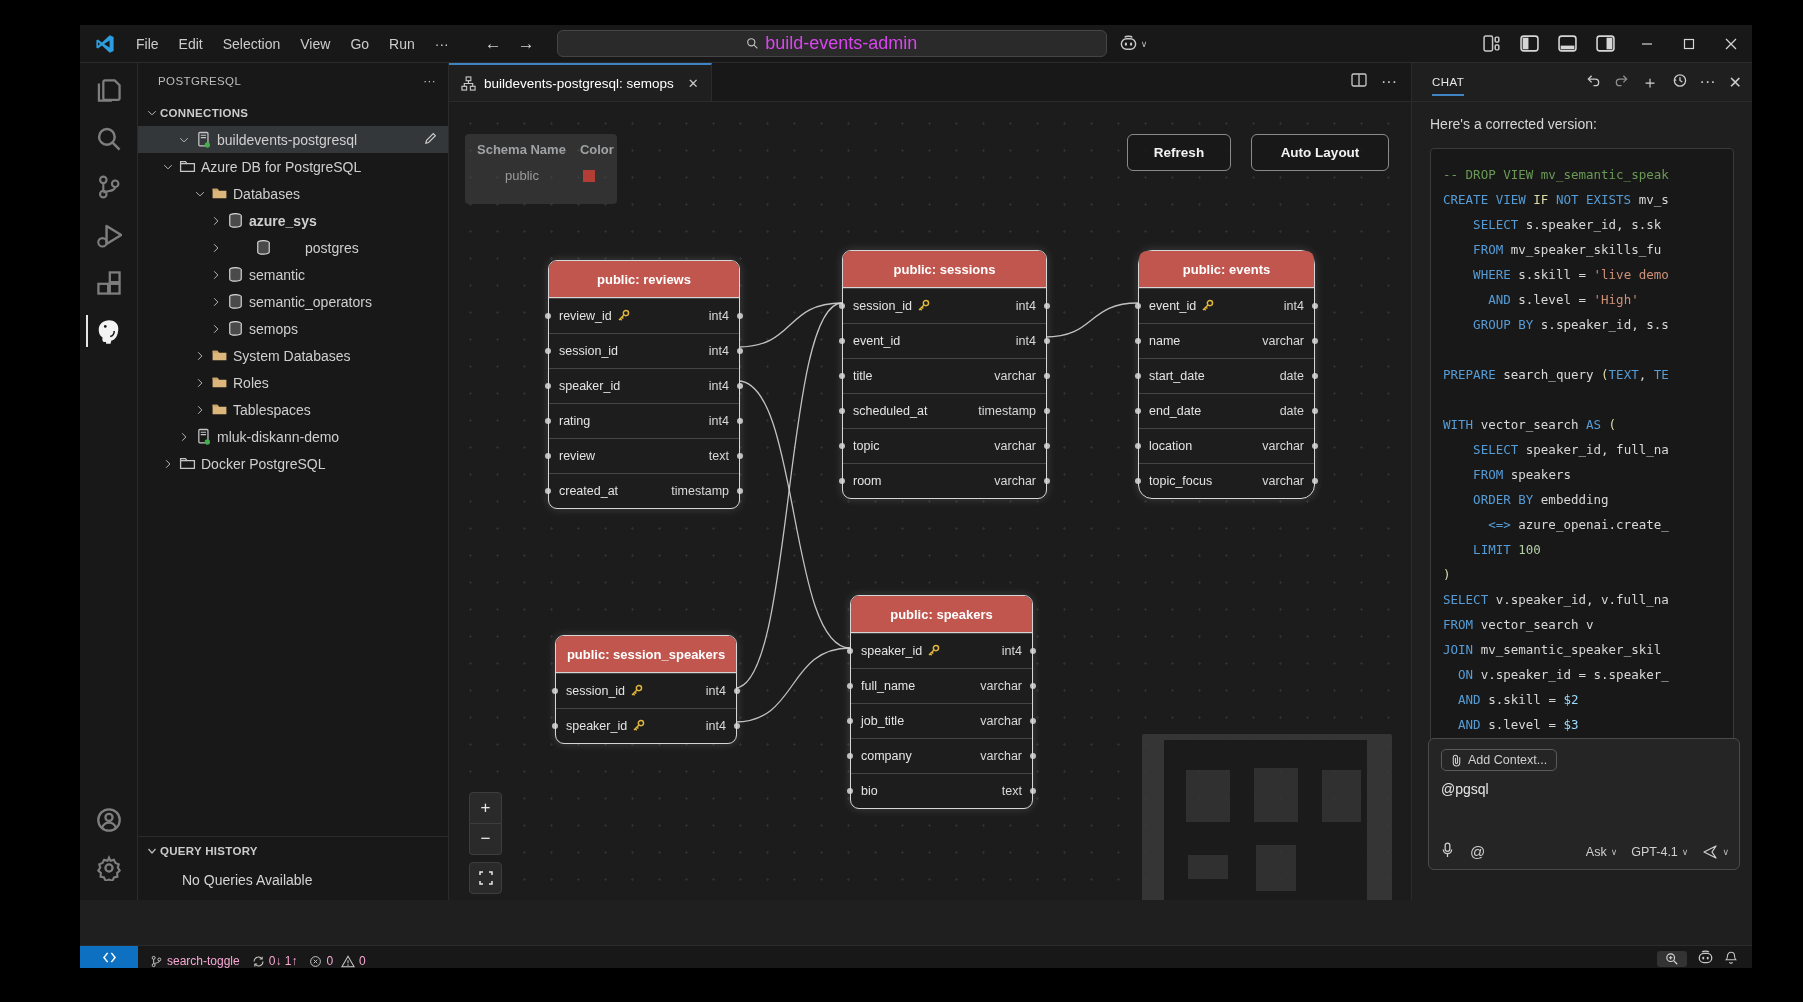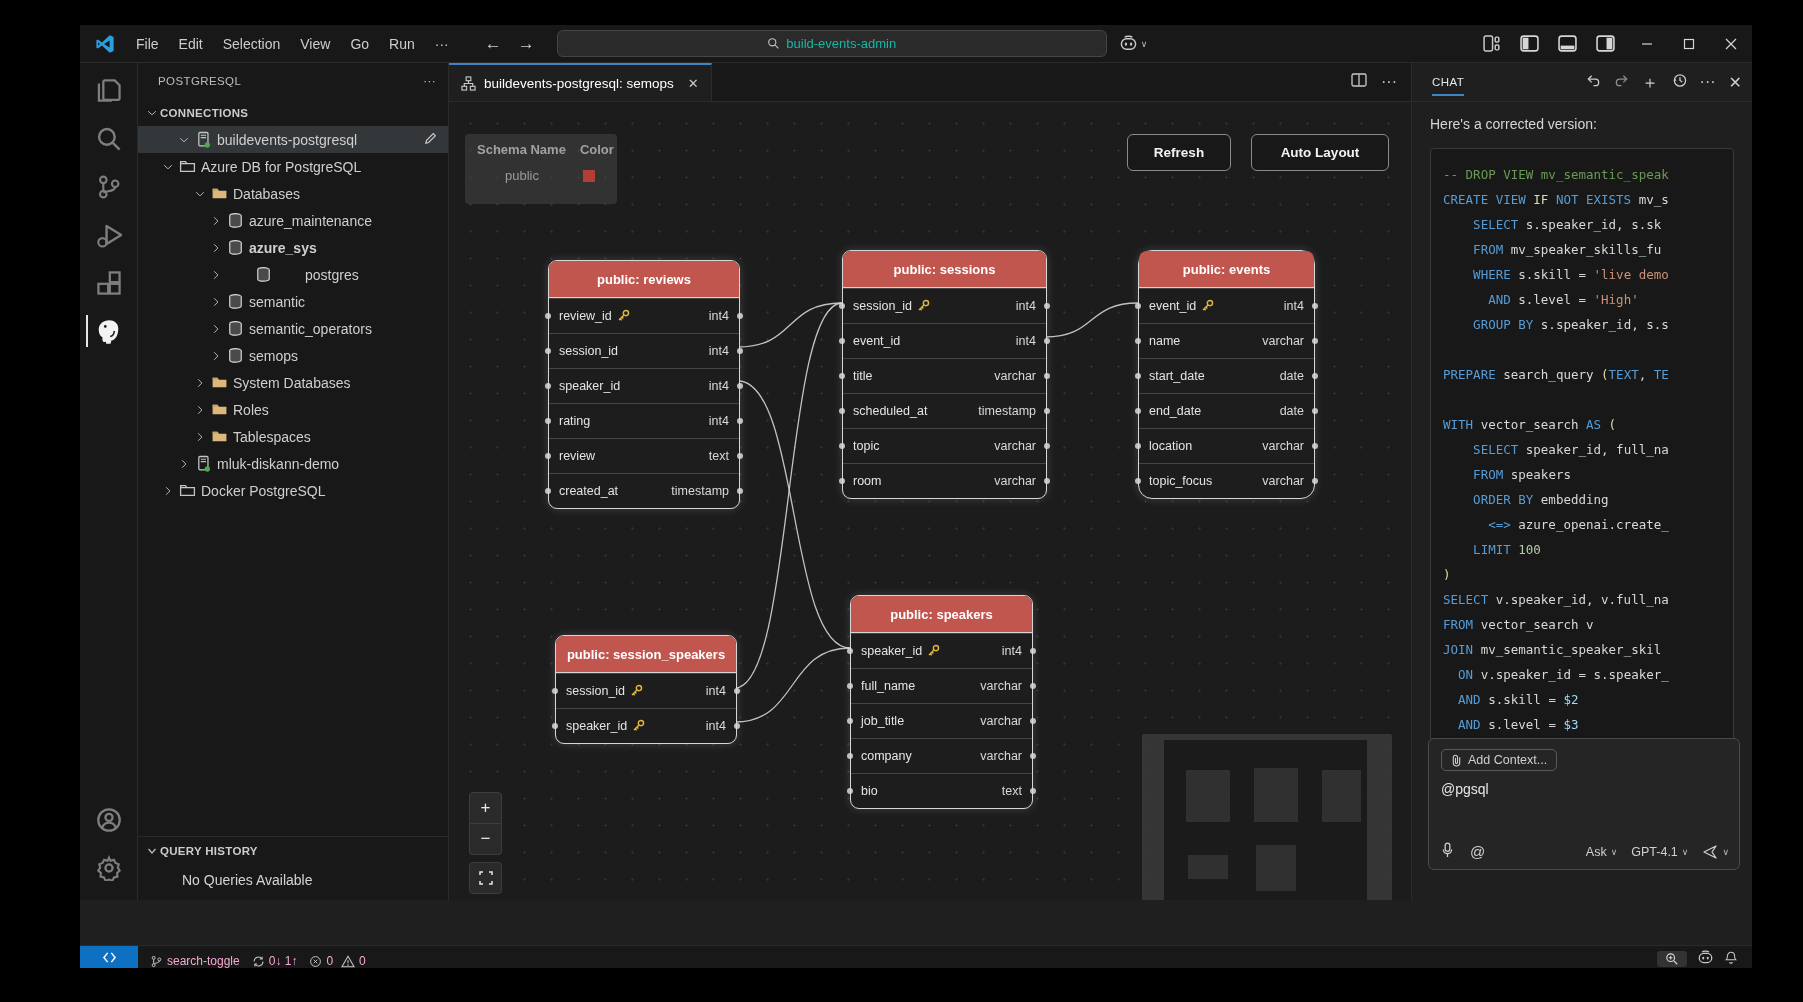--- a/index.html
+++ b/index.html
@@ -5,21 +5,21 @@
   html,body{margin:0;padding:0;background:#000;width:1803px;height:1002px;overflow:hidden;
     font-family:"Liberation Sans",sans-serif;-webkit-font-smoothing:antialiased;}
   .window{position:absolute;left:80px;top:25px;width:1672px;height:943px;background:#1f1f1f;
     display:flex;flex-direction:column;overflow:hidden;}
   
   .titlebar{height:37px;background:#181818;display:flex;align-items:center;border-bottom:1px solid #2b2b2b;flex:0 0 auto;}
   .vscode-logo{width:22px;height:22px;margin:0 10px 0 14px;}
   .menu-item{color:#cccccc;font-size:14px;padding:0 10px;height:26px;line-height:26px;border-radius:5px;cursor:default;}
   .nav-arrows{display:flex;align-items:center;margin-left:26px;color:#cfcfcf;font-size:17px;gap:16px;}
   .searchbox{margin-left:22px;width:548px;height:25px;background:#2a2a2a;border:1px solid #454545;border-radius:6px;
-    display:flex;align-items:center;justify-content:center;color:#14b8a6;font-size:13px;gap:6px;}
+    display:flex;align-items:center;justify-content:center;color:#d946ef;font-size:18px;gap:6px;}
   .copilot-wrap{display:flex;align-items:center;gap:3px;margin-left:12px;color:#c9c9c9;}
   .tb-spacer{flex:1;}
   .tb-icons{display:flex;align-items:center;gap:8px;margin-right:6px;color:#c9c9c9;}
   .tb-icon{width:30px;height:26px;display:flex;align-items:center;justify-content:center;border-radius:5px;}
   .winctl{display:flex;align-items:center;}
   .winctl .tb-icon{width:42px;height:34px;border-radius:0;}
   
   .main{flex:1;display:flex;min-height:0;}
   .activitybar{width:57px;background:#181818;border-right:1px solid #2b2b2b;display:flex;flex-direction:column;align-items:center;padding-top:6px;flex:0 0 auto;}
   .act-icon{width:46px;height:44px;display:flex;align-items:center;justify-content:center;color:#7e7e7e;position:relative;margin-bottom:4px;}
@@ -303,34 +303,20 @@
               </svg>
             </span>
             <span class="ticon">
               <svg width="17" height="17" viewBox="0 0 16 16">
                 <path d="M1.5 3.5h4.6l1.4 1.8h7v7.2h-13z" fill="#dcb67a"></path>
                 <path d="M1.5 3.5h4.6l1.4 1.8h-6z" fill="#c9a36a"></path>
               </svg>
             </span>
             <span>Databases</span>
           </div>
-          <div class="tree-row" style="padding-left: 70px;">
-            <span class="chev">
-              <svg width="12" height="12" viewBox="0 0 16 16">
-                <path d="M5.5 3l5 5-5 5" fill="none" stroke="currentColor" stroke-width="1.3"></path>
-              </svg>
-            </span>
-            <span class="ticon">
-              <svg width="17" height="17" viewBox="0 0 16 16">
-                <ellipse cx="8" cy="3.6" rx="5.4" ry="2.1" fill="#4a4a4a" stroke="#d7d7d7" stroke-width="1.1"></ellipse>
-                <path d="M2.6 3.6v8.6c0 1.2 2.4 2.1 5.4 2.1s5.4-.9 5.4-2.1V3.6" fill="#4a4a4a" stroke="#d7d7d7" stroke-width="1.1"></path>
-              </svg>
-            </span>
-            <span>azure_maintenance</span>
-          </div>
           <div class="tree-row" style="padding-left: 70px; font-weight: bold;">
             <span class="chev">
               <svg width="12" height="12" viewBox="0 0 16 16">
                 <path d="M5.5 3l5 5-5 5" fill="none" stroke="currentColor" stroke-width="1.3"></path>
               </svg>
             </span>
             <span class="ticon">
               <svg width="17" height="17" viewBox="0 0 16 16">
                 <ellipse cx="8" cy="3.6" rx="5.4" ry="2.1" fill="#4a4a4a" stroke="#d7d7d7" stroke-width="1.1"></ellipse>
                 <path d="M2.6 3.6v8.6c0 1.2 2.4 2.1 5.4 2.1s5.4-.9 5.4-2.1V3.6" fill="#4a4a4a" stroke="#d7d7d7" stroke-width="1.1"></path>

